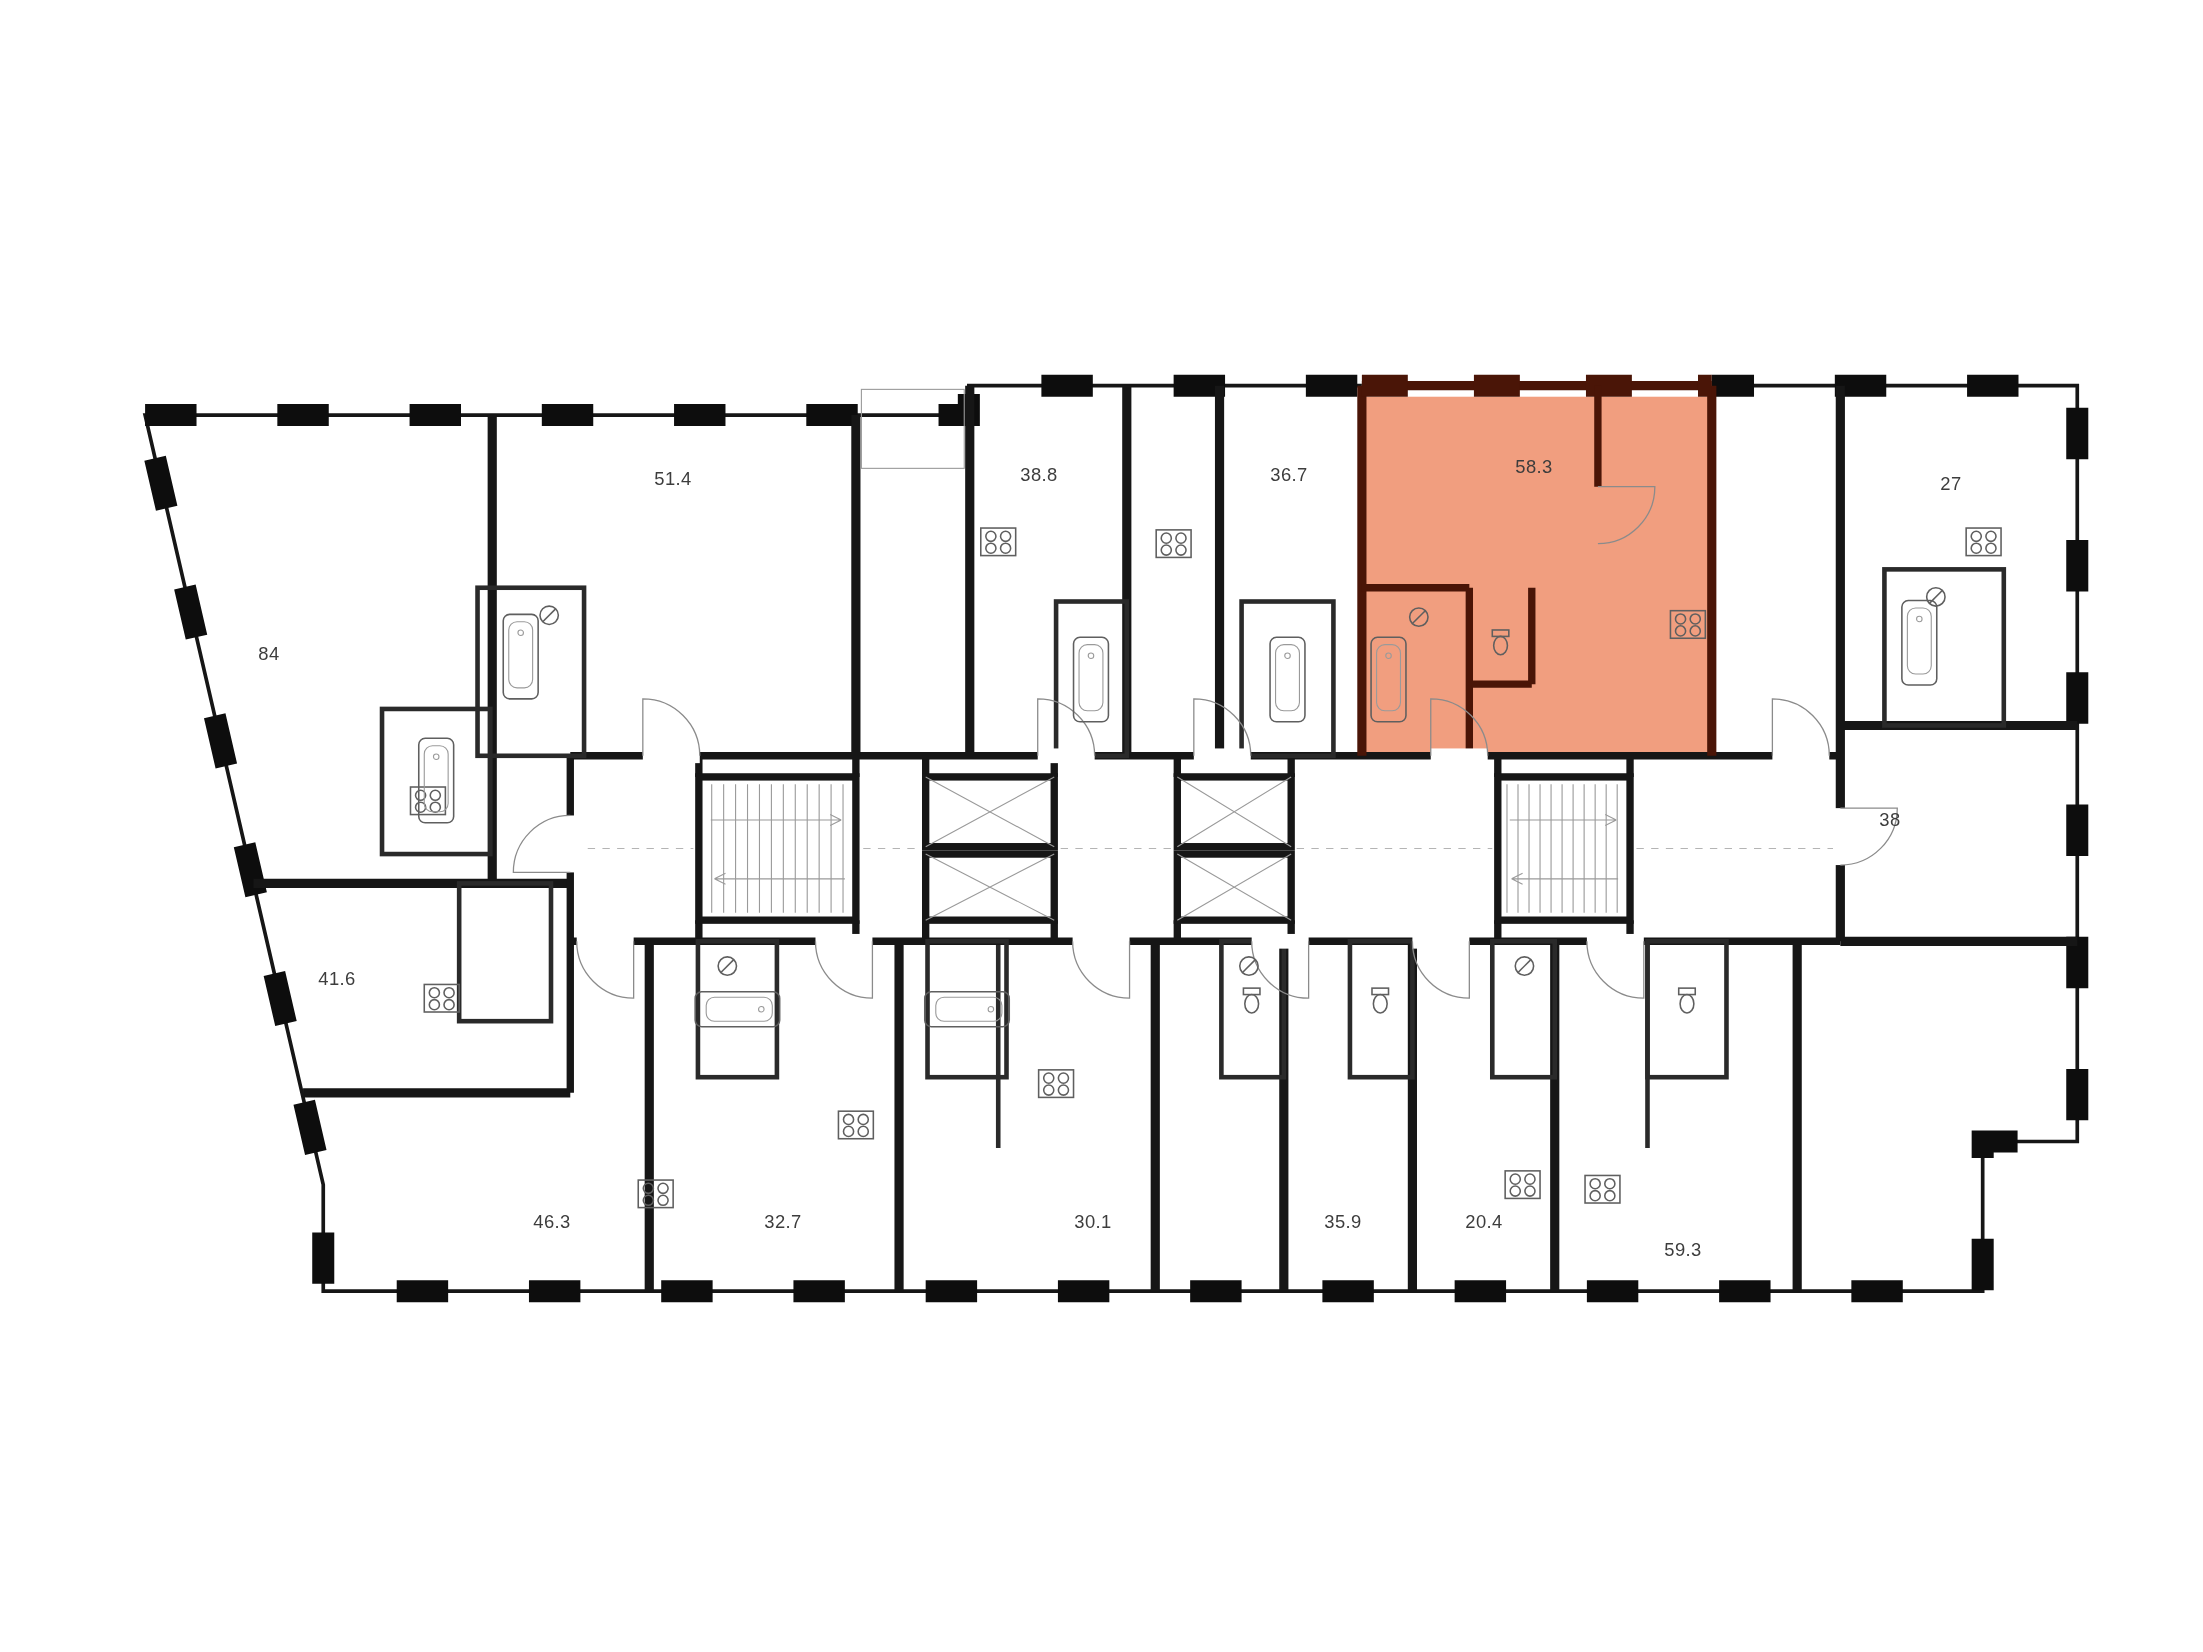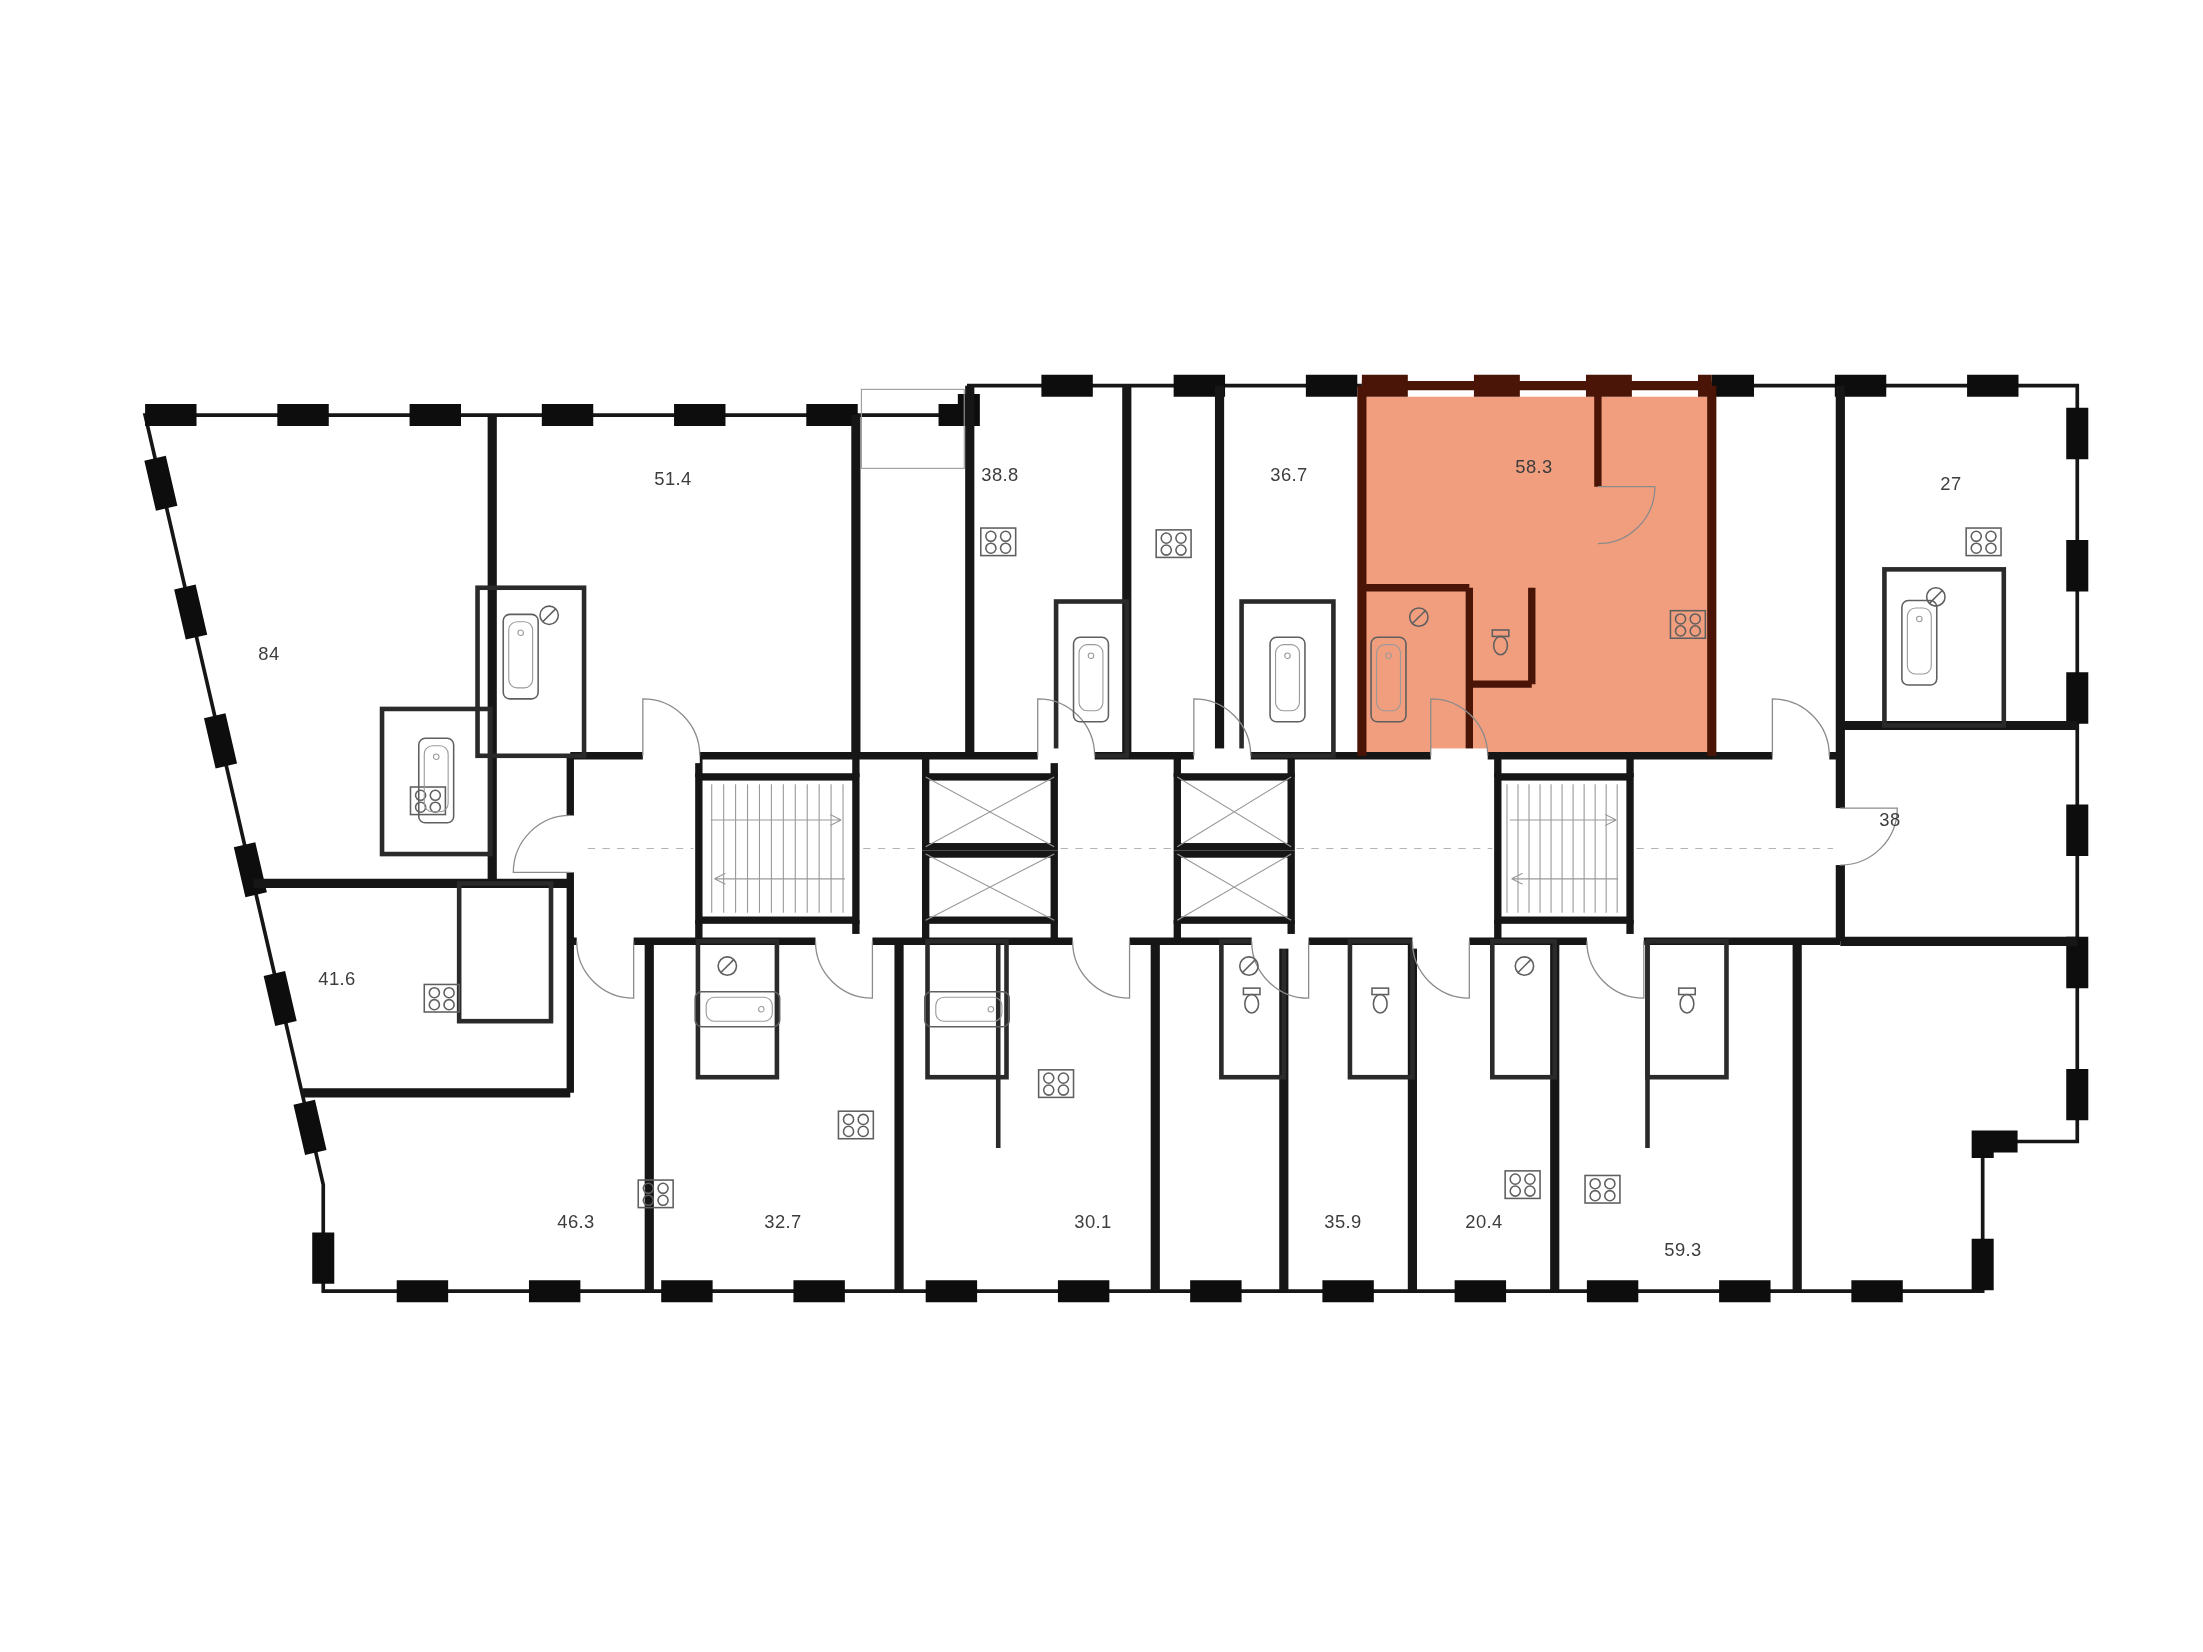--- a/index.html
+++ b/index.html
@@ -193,26 +193,26 @@
     <use href="#sink" transform="translate(1660 1052)"></use>
     <use href="#wc" transform="translate(1634 700)"></use>
     <use href="#wc" transform="translate(1363 1090)"></use>
     <use href="#wc" transform="translate(1503 1090)"></use>
     <use href="#wc" transform="translate(1837 1090)"></use>
   </g>
 </svg>
 
   <div class="apt-label" style="left:269px;top:654px">84</div>
   <div class="apt-label" style="left:673px;top:479px">51.4</div>
-  <div class="apt-label" style="left:1000px;top:475px">38.8</div>
+  <div class="apt-label" style="left:1039px;top:475px">38.8</div>
   <div class="apt-label" style="left:1289px;top:475px">36.7</div>
   <div class="apt-label" style="left:1534px;top:467px">58.3</div>
   <div class="apt-label" style="left:1951px;top:484px">27</div>
   <div class="apt-label" style="left:337px;top:979px">41.6</div>
   <div class="apt-label" style="left:1890px;top:820px">38</div>
-  <div class="apt-label" style="left:576px;top:1222px">46.3</div>
+  <div class="apt-label" style="left:552px;top:1222px">46.3</div>
   <div class="apt-label" style="left:783px;top:1222px">32.7</div>
   <div class="apt-label" style="left:1093px;top:1222px">30.1</div>
   <div class="apt-label" style="left:1343px;top:1222px">35.9</div>
   <div class="apt-label" style="left:1484px;top:1222px">20.4</div>
   <div class="apt-label" style="left:1683px;top:1250px">59.3</div>
 </div>
 
 
 </body></html>

